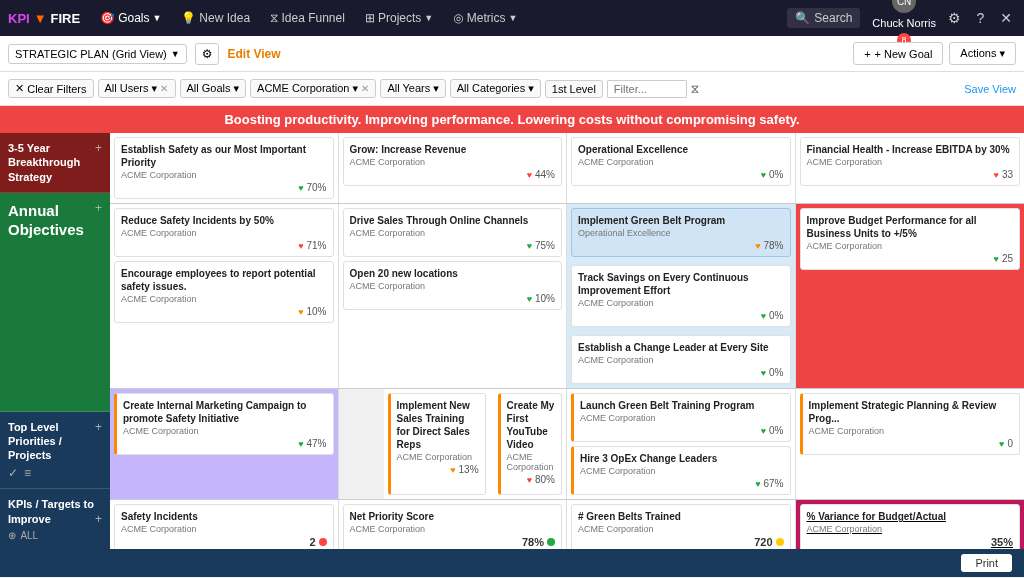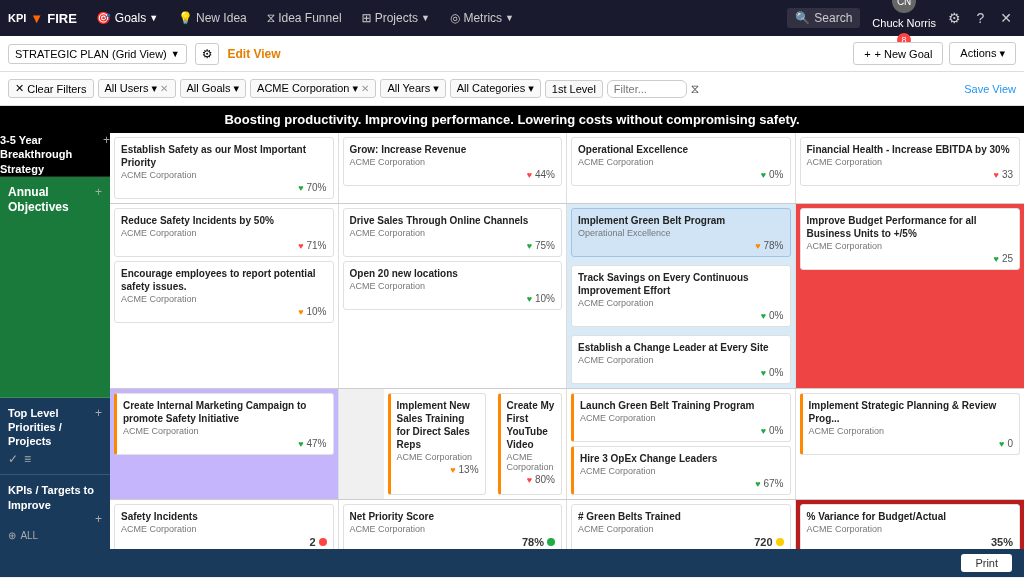--- a/index.html
+++ b/index.html
@@ -68,21 +68,21 @@
     .filter-tag {
       border: 1px solid #ccc; padding: 2px 6px; border-radius: 3px; font-size: 11px;
       display: flex; align-items: center; gap: 3px; cursor: pointer; background: #f9f9f9;
     }
     .filter-tag .x { color: #999; cursor: pointer; font-size: 10px; }
     .save-view { margin-left: auto; color: #2196F3; font-size: 11px; cursor: pointer; }
     .funnel-icon { color: #555; }
 
     
     .banner {
-      background: #000000;
+      background: #ef4444;
       color: #fff;
       text-align: center;
       padding: 6px;
       font-size: 13px;
       font-weight: bold;
     }
 
     
     .left-sidebar {
       width: 110px;
@@ -140,22 +140,22 @@
       padding: 0 12px;
     }
     .print-btn {
       background: #fff; color: #333; border: none; padding: 3px 14px; border-radius: 3px;
       font-size: 11px; cursor: pointer;
     }
 
     .chevron { font-size: 9px; }
 
     .sidebar-row-3yr {
-      background: #000000;
-      padding: 0;
+      background: #7f1d1d;
+      padding: 8px;
       flex-shrink: 0;
       border-bottom: 1px solid rgba(255,255,255,0.15);
     }
     .sidebar-row-annual {
       background: #1a7a3c;
       padding: 8px;
       flex: 1;
       border-bottom: 1px solid rgba(255,255,255,0.15);
       position: relative;
     }
@@ -171,21 +171,21 @@
       padding: 8px;
       flex: 0 0 auto;
       position: relative;
     }
   </style>
 </head>
 <body>
 
 <nav class="top-nav">
   <div class="logo">
-    <span style="color:#ffffff;font-weight:bold;font-size:11px;">KPI</span>
+    <span style="color:#d946ef;font-weight:bold;font-size:13px;">KPI</span>
     <span style="color:#ff6600;font-size:13px;">▼</span>
     <span style="color:#fff;font-weight:bold;font-size:13px;">FIRE</span>
   </div>
   <div class="nav-item active">
     <span>🎯</span>
     <span>Goals</span>
     <span class="chevron">▼</span>
   </div>
   <div class="nav-item">
     <span>💡</span>
@@ -260,57 +260,57 @@
   <div class="filter-tag">
     <span>All Years ▾</span>
   </div>
   <div class="filter-tag">
     <span>All Categories ▾</span>
   </div>
   <div class="filter-tag">
     <span>1st Level</span>
   </div>
   <div style="display:flex;align-items:center;gap:4px;">
-    <input type="text" style="border: 1px solid rgb(204, 204, 204); padding: 2px 6px; font-size: 11px; border-radius: 6px; width: 80px;" placeholder="Filter...">
+    <input type="text" style="border: 1px solid rgb(204, 204, 204); padding: 2px 6px; font-size: 11px; border-radius: 1px; width: 80px;" placeholder="Filter...">
     <span class="funnel-icon">⧖</span>
   </div>
   <span class="save-view">Save View</span>
 </div>
 
 <div class="banner">
   <span>Boosting productivity. Improving performance. Lowering costs without compromising safety.</span>
 </div>
 
 <div style="display:flex; height: calc(578px - 36px - 36px - 34px - 28px - 28px); overflow:hidden;">
 
   <div class="left-sidebar">
     <div class="sidebar-row-3yr">
       <div style="display:flex;justify-content:space-between;align-items:flex-start;">
         <span style="font-size:11px;font-weight:bold;color:#fff;line-height:1.3;">3-5 Year Breakthrough Strategy</span>
         <span style="color:#aaa;cursor:pointer;">+</span>
       </div>
     </div>
     <div class="sidebar-row-annual">
       <div style="display:flex;justify-content:space-between;align-items:flex-start;">
-        <span style="font-size:12px;font-weight:bold;color:#fff;line-height:1.3;">Annual Objectives</span>
+        <span style="font-size:15px;font-weight:bold;color:#fff;line-height:1.3;">Annual Objectives</span>
         <span style="color:#aaa;cursor:pointer;">+</span>
       </div>
     </div>
     <div class="sidebar-row-priorities">
       <div style="display:flex;justify-content:space-between;align-items:flex-start;">
         <span style="font-size:11px;font-weight:bold;color:#fff;line-height:1.3;">Top Level Priorities / Projects</span>
         <span style="color:#aaa;cursor:pointer;">+</span>
       </div>
       <div style="display:flex;gap:6px;margin-top:4px;">
         <span style="color:#aaa;font-size:12px;">✓</span>
         <span style="color:#aaa;font-size:12px;">≡</span>
       </div>
     </div>
     <div class="sidebar-row-kpis">
-      <div style="display:flex;justify-content:space-between;align-items:flex-end;flex-direction:column;">
+      <div style="display:flex;justify-content:space-between;align-items:flex-end;">
         <span style="font-size:11px;font-weight:bold;color:#fff;line-height:1.3;">KPIs / Targets to Improve</span>
         <span style="color:#aaa;cursor:pointer;">+</span>
       </div>
       <div style="display:flex;gap:4px;margin-top:4px;align-items:center;">
         <span style="color:#aaa;font-size:10px;">⊕</span>
         <span style="color:#aaa;font-size:10px;">ALL</span>
       </div>
     </div>
   </div>
 
@@ -535,21 +535,21 @@
           <div class="card-title"># Green Belts Trained</div>
           <div class="card-org">ACME Corporation</div>
           <div class="card-metric">
             <span class="card-val">720</span>
             <span class="dot-yellow"></span>
           </div>
         </div>
 
       </div>
 
-      <div style="padding:4px;background:#b91c1c;">
+      <div style="padding:4px;background:#be185d;text-decoration:underline;">
         <div class="card">
           <div class="card-title">% Variance for Budget/Actual</div>
           <div class="card-org">ACME Corporation</div>
           <div class="card-metric">
             <span class="card-val">35%</span>
           </div>
         </div>
       </div>
     </div>
 

